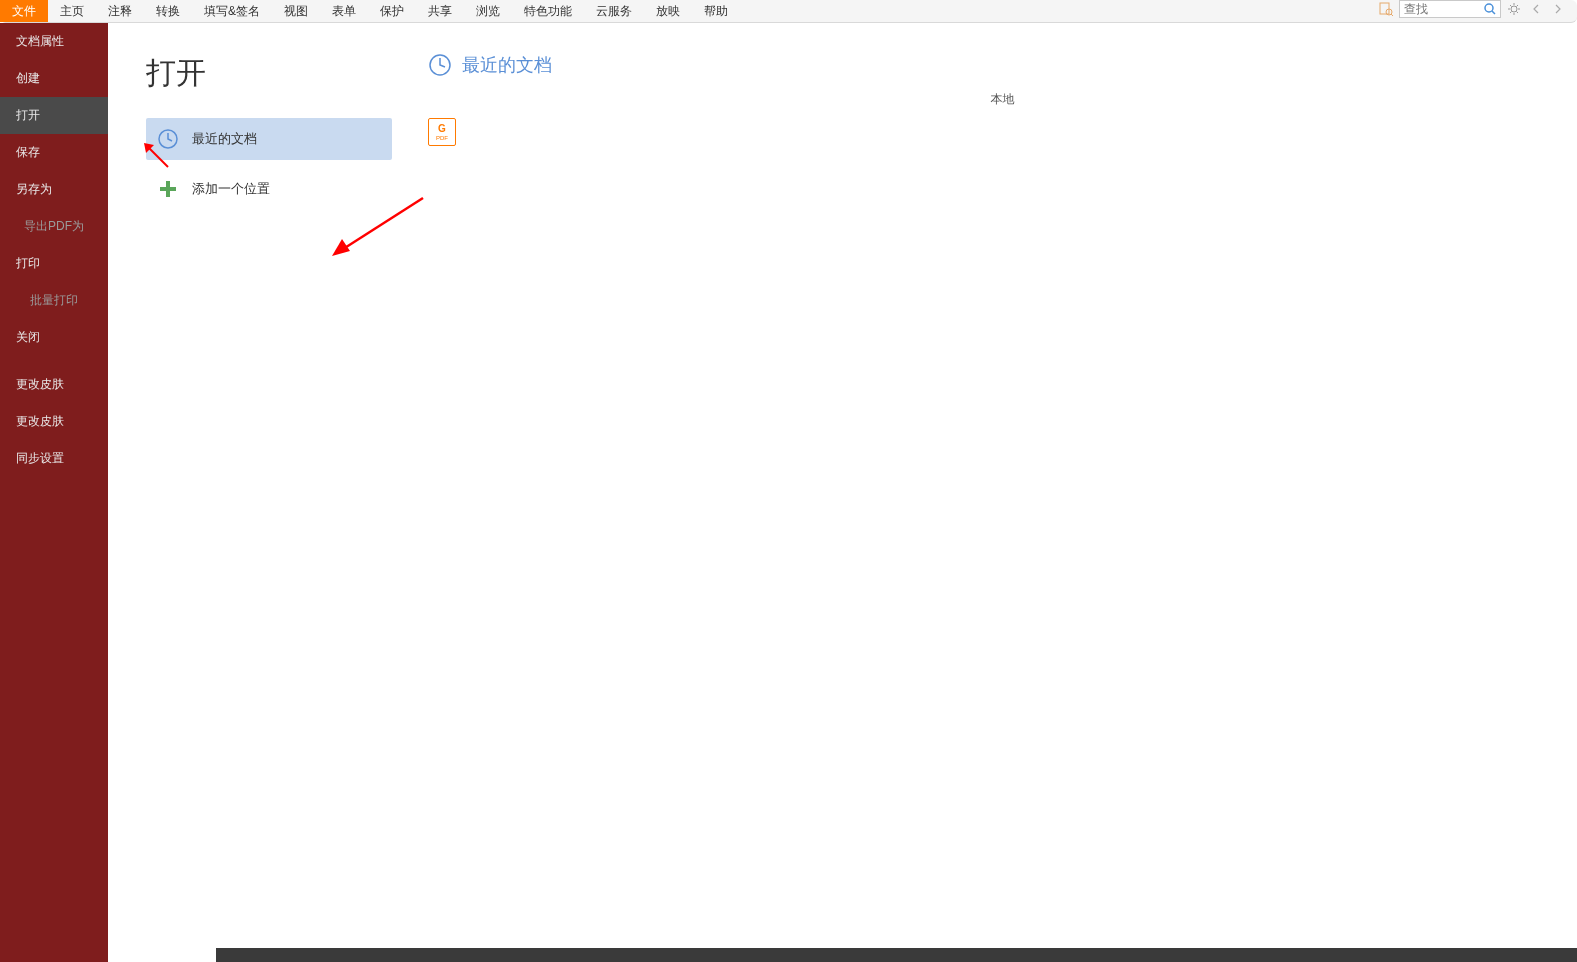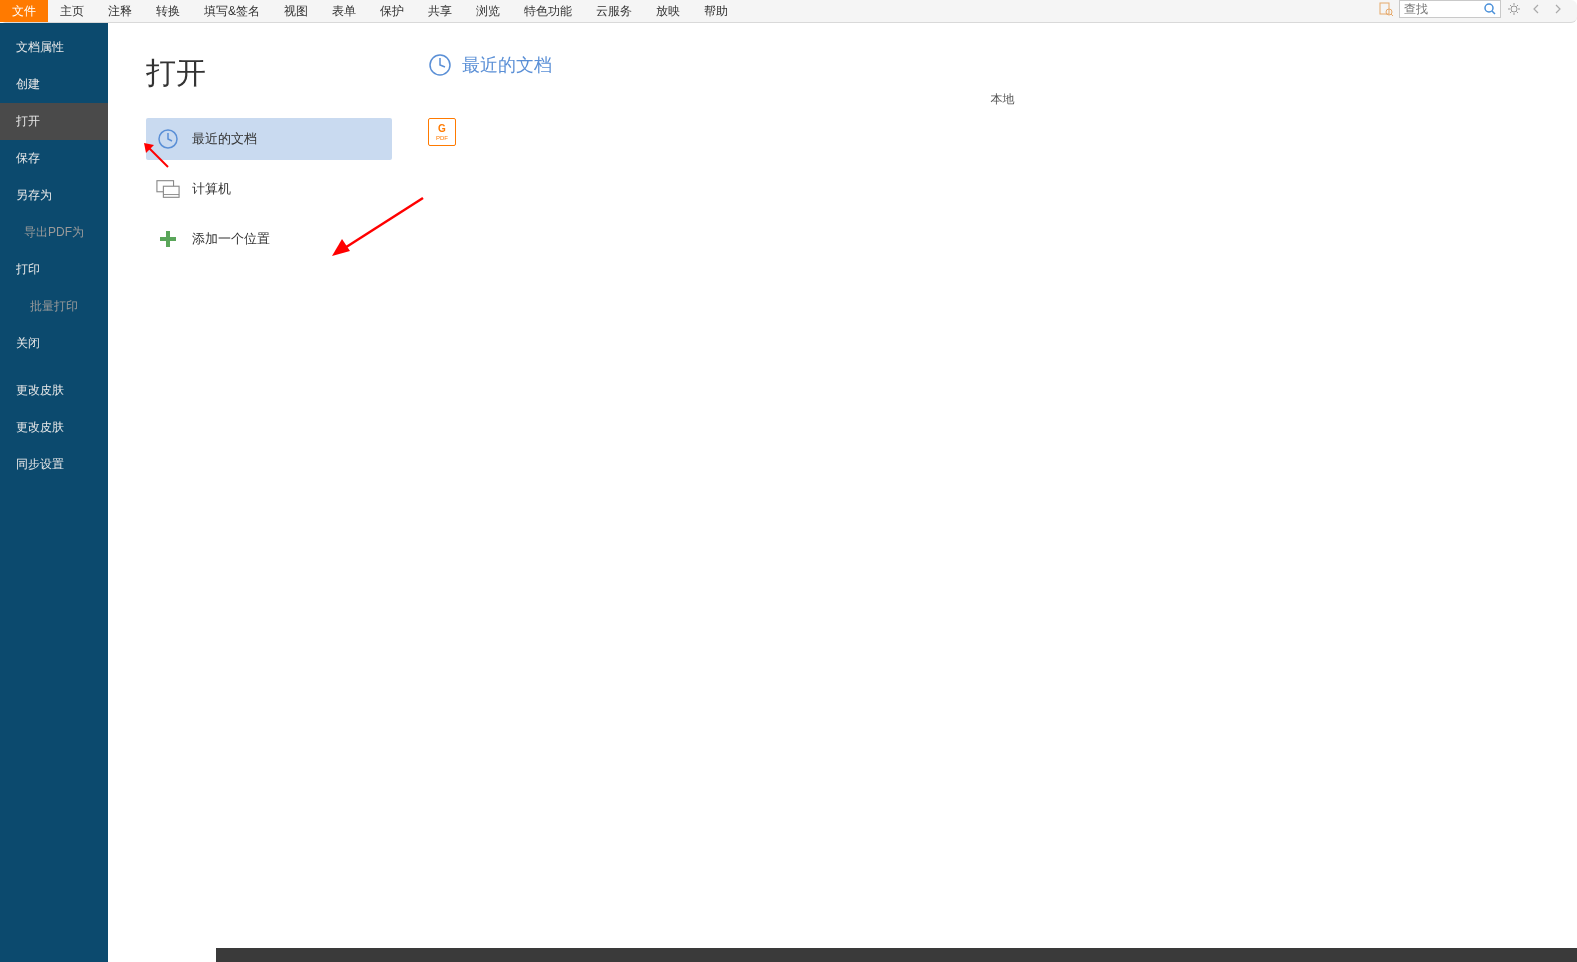--- a/index.html
+++ b/index.html
@@ -13,21 +13,21 @@
   .menubar .right { display:flex; align-items:flex-start; gap:4px; padding-right:10px; }
   .search-box { display:flex; align-items:center; border:1px solid #c9c9c9; background:#fff; height:18px; }
   .search-box input { border:none; outline:none; font-size:12px; width:80px; padding:0 4px; color:#888; }
   .search-btn { width:20px; height:18px; display:flex; align-items:center; justify-content:center; cursor:pointer; }
   .nav-btn { width:18px; height:18px; display:flex; align-items:center; justify-content:center; color:#888; cursor:pointer; }
 
   
   .main { display:flex; height:calc(100% - 23px); }
 
   
-  .sidebar { width:108px; background:#0c4a6e; display:flex; flex-direction:column; padding-top:6px; }
+  .sidebar { width:108px; background:#7f1d1d; display:flex; flex-direction:column; padding-top:0; }
   .sidebar .item { color:#e8e8e8; font-size:12px; padding:10px 16px; cursor:pointer; }
   .sidebar .item.active { background:#4a4a4a; }
   .sidebar .item.disabled { color:#9a9a9a;text-align:center; }
   .sidebar .gap { height:10px; }
 
   
   .content { flex:1; display:flex; background:#fff; position:relative; }
 
   
   .sources { width:290px; padding:30px 0 0 38px; }
@@ -179,30 +179,20 @@
         <span class="source-icon">
           <svg width="22" height="22" viewBox="0 0 22 22">
               <circle cx="11" cy="11" r="9" fill="none" stroke="#5a8fd6" stroke-width="1.5"></circle>
               <polyline points="11,5 11,11 15,13" fill="none" stroke="#5a8fd6" stroke-width="1.5"></polyline>
             </svg>
         </span>
         <span>最近的文档</span>
       </div>
 
 
-      <div class="source-item">
-        <span class="source-icon">
-          <svg width="26" height="20" viewBox="0 0 26 20">
-              <rect x="1" y="1" width="18" height="12" fill="none" stroke="#888" stroke-width="1.2"></rect>
-              <rect x="8" y="7" width="17" height="12" fill="#fff" stroke="#888" stroke-width="1.2"></rect>
-              <line x1="8" y1="16" x2="25" y2="16" stroke="#888" stroke-width="1"></line>
-            </svg>
-        </span>
-        <span>计算机</span>
-      </div>
 
       <div class="source-item">
         <span class="source-icon">
           <svg width="20" height="20" viewBox="0 0 20 20">
               <line x1="10" y1="2" x2="10" y2="18" stroke="#5aa65a" stroke-width="4"></line>
               <line x1="2" y1="10" x2="18" y2="10" stroke="#5aa65a" stroke-width="4"></line>
             </svg>
         </span>
         <span>添加一个位置</span>
       </div>

